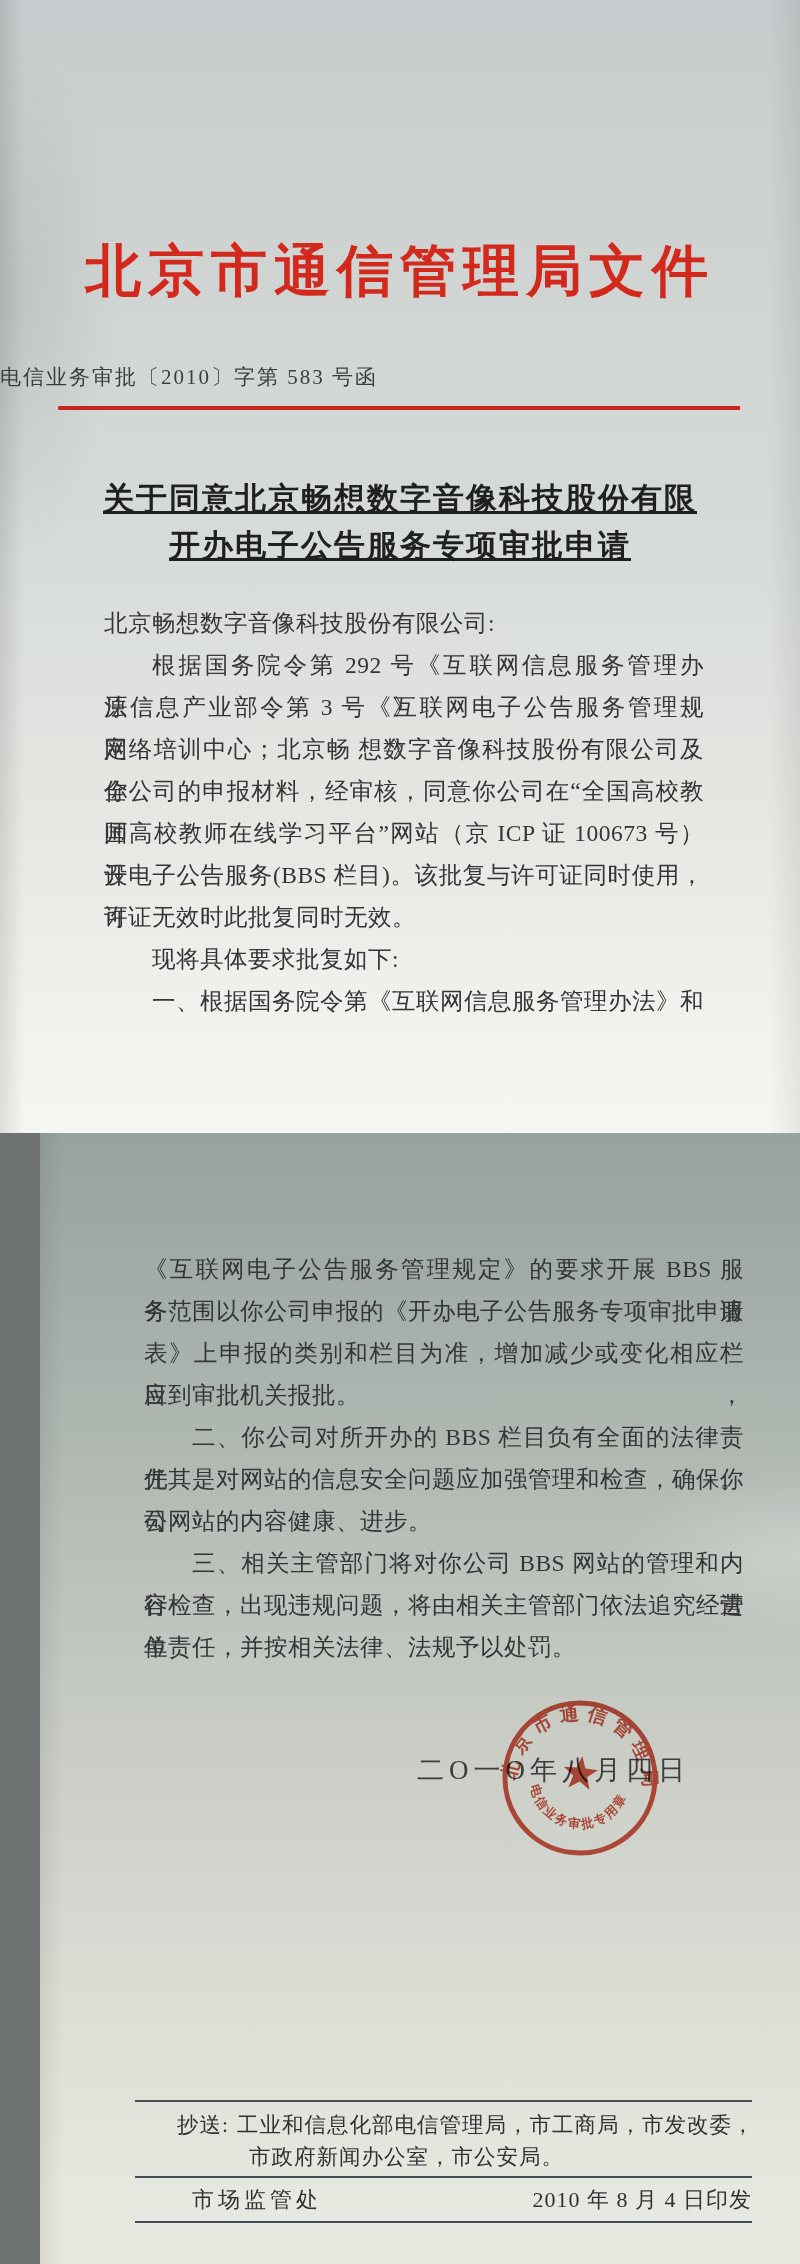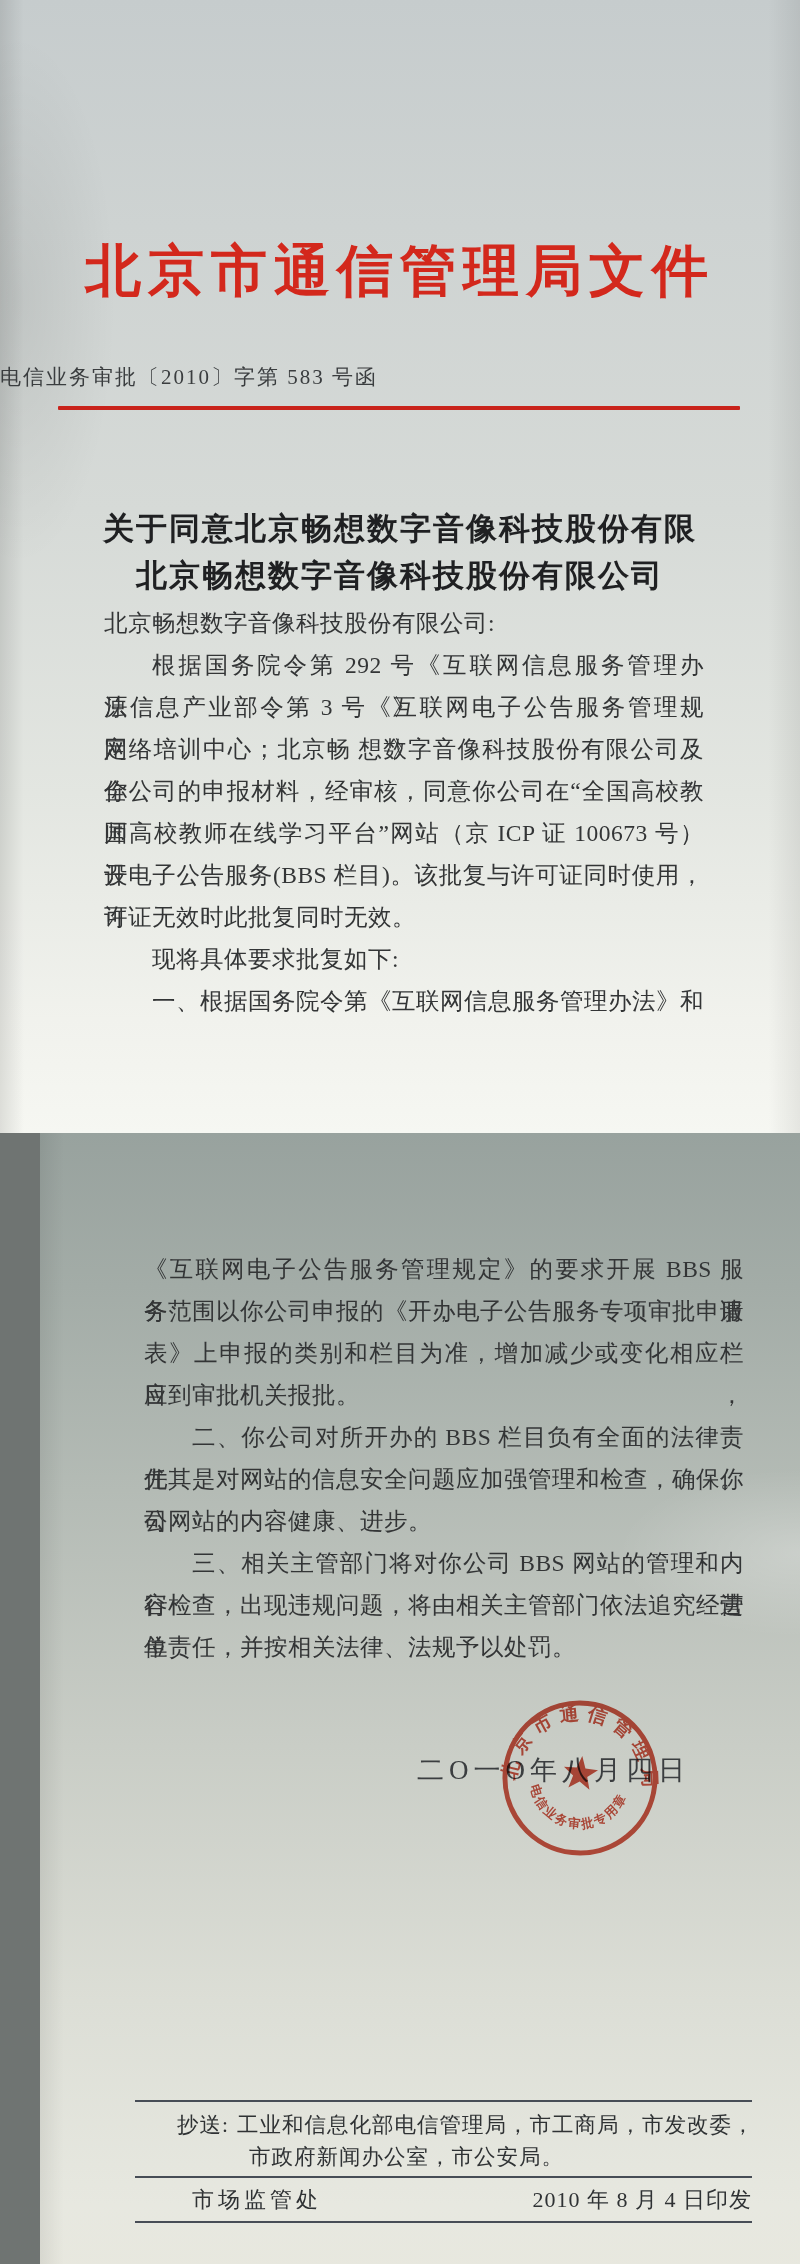--- a/index.html
+++ b/index.html
@@ -33,23 +33,23 @@
   }
   .doc-number {
     position:absolute; top:363px; left:0; width:100%;
     text-align:left; font-size:21px; color:#3a3d3f; letter-spacing:2px;
   }
   .red-rule {
     position:absolute; top:406px; left:58px; width:682px; height:4px;
     background:#c9231b; border-radius:1px;
   }
   .doc-title {
-    position:absolute; top:505px; left:0; width:100%;
+    position:absolute; top:475px; left:0; width:100%;
     text-align:center; font-size:31px; line-height:47px;
-    font-weight:bold; color:#1f2022; letter-spacing:2px;
+    font-weight:bold; color:#1f2022; letter-spacing:2px;text-decoration:underline;
   }
   .body-block {
     position:absolute; left:104px; width:600px;
     font-size:23.5px; color:#333536; letter-spacing:.5px;
   }
   #body1 { top:602px; }
   #body2 { top:1248px; }
   .bl { height:42px; line-height:42px; white-space:nowrap; overflow:visible; }
   .bl.j { white-space:normal; text-align:justify; text-align-last:justify; }
   .bl.ind { text-indent:48px; }
@@ -87,21 +87,21 @@
 </style>
 </head>
 <body>
 
 <div id="page1" class="page">
   <div class="agency-header">北京市通信管理局文件</div>
   <div class="doc-number">电信业务审批〔2010〕字第 583 号函</div>
   <div class="red-rule"></div>
   <div class="doc-title">
     <div>关于同意北京畅想数字音像科技股份有限</div>
-    <div>北京畅想数字音像科技股份有限公司</div>
+    <div>开办电子公告服务专项审批申请</div>
   </div>
   <div id="body1" class="body-block">
     <div class="bl">北京畅想数字音像科技股份有限公司:</div>
     <div class="bl ind j">根据国务院令第 292 号《互联网信息服务管理办法》、</div>
     <div class="bl j">原信息产业部令第 3 号《互联网电子公告服务管理规定》及</div>
     <div class="bl j">网络培训中心；北京畅 想数字音像科技股份有限公司；全</div>
     <div class="bl j">你公司的申报材料，经审核，同意你公司在“全国高校教师</div>
     <div class="bl j">国高校教师在线学习平台”网站（京 ICP 证 100673 号）开</div>
     <div class="bl j">设电子公告服务(BBS 栏目)。该批复与许可证同时使用，许</div>
     <div class="bl">可证无效时此批复同时无效。</div>

